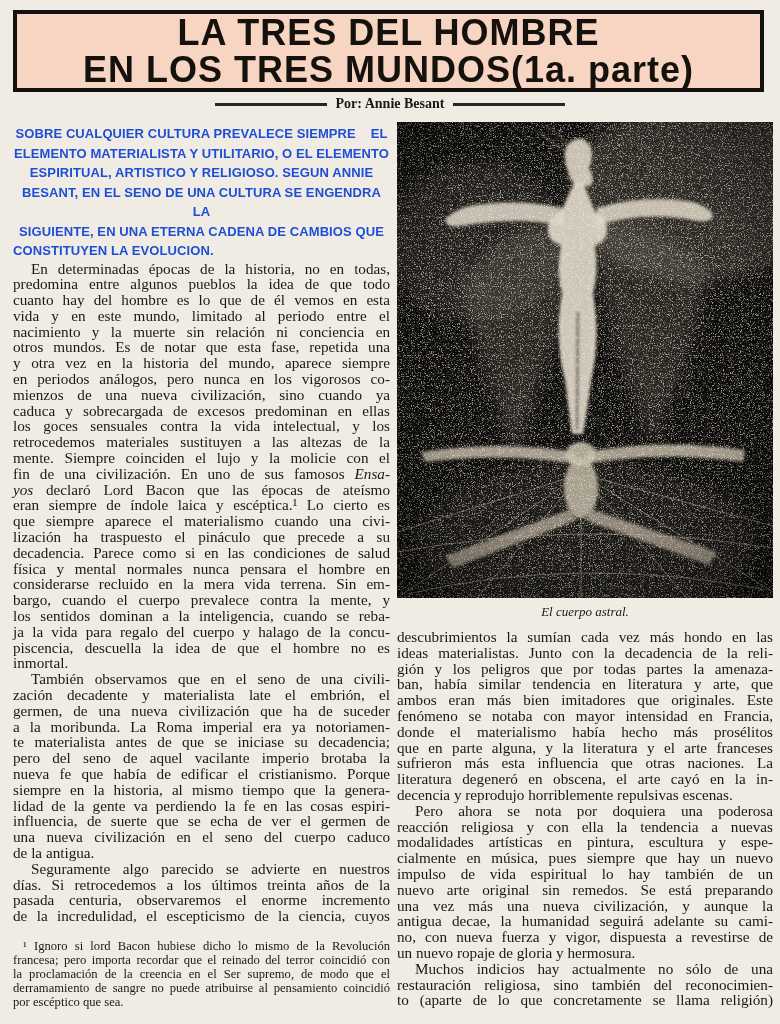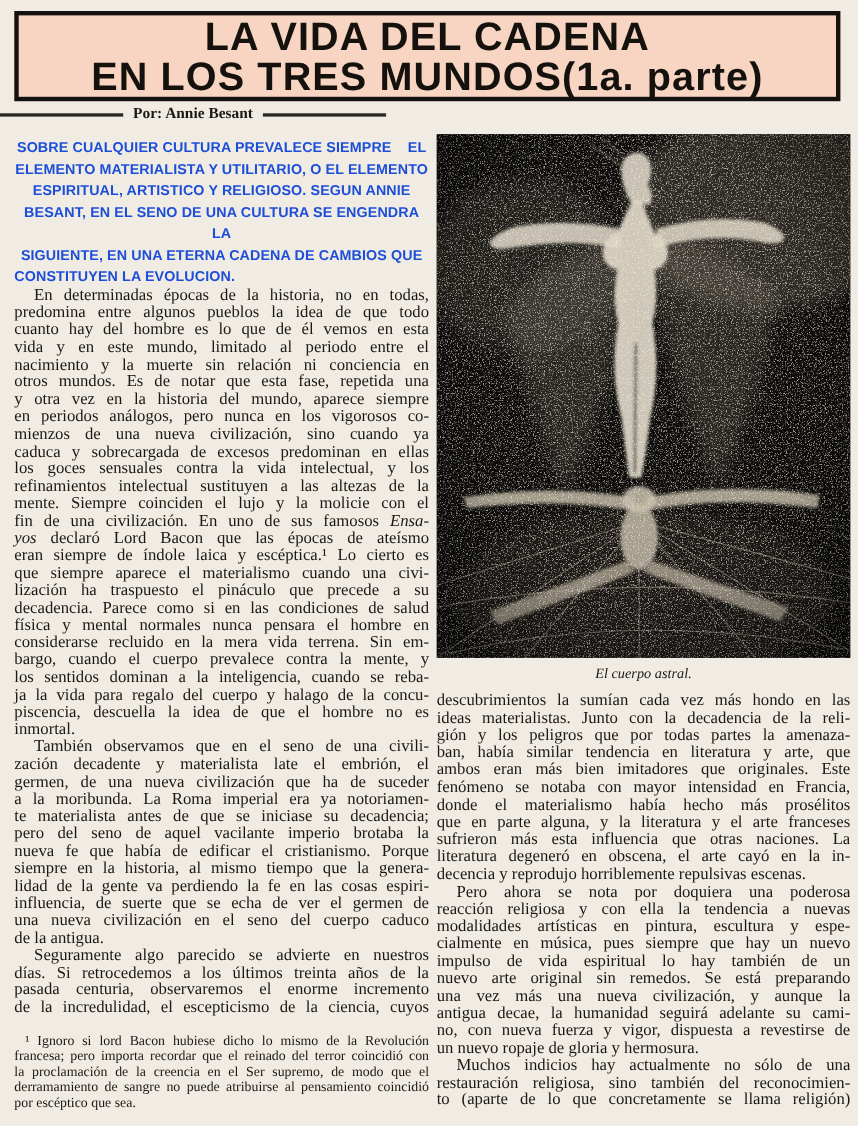--- a/index.html
+++ b/index.html
@@ -14,21 +14,21 @@
     box-sizing:border-box;border:4px solid #141210;background:#f7d5c2;
     display:flex;align-items:center;justify-content:center;
   }
   .title{
     font-family:"Liberation Sans",sans-serif;font-weight:bold;
     font-size:36px;line-height:37px;letter-spacing:1px;
     text-align:center;color:#15120e;
   }
   .byline-row{
     position:absolute;left:0;top:96px;width:780px;
-    display:flex;align-items:center;gap:9px;
+    display:flex;align-items:center;justify-content:center;gap:9px;
   }
   .rule{width:112px;height:3px;background:#2a2622}
   .byline-text{font-weight:bold;font-size:14px;color:#1b1713}
   .col{position:absolute}
   .col.left{left:13px;top:124px;width:377px}
   .col.right{left:397px;top:122px;width:376px}
   .intro{
     font-family:"Liberation Sans",sans-serif;font-weight:bold;
     font-size:13px;line-height:19.5px;letter-spacing:.1px;
     color:#1d4ed8;
@@ -41,21 +41,21 @@
   .footnote{margin-top:15px;font-size:12.6px;line-height:14px}
   .footnote .line:first-child{text-indent:10px}
   .figure{width:376px;height:476px;background:#0c0b09}
   .caption{font-style:italic;font-size:13px;text-align:center;margin:6px 0 9px}
 </style>
 </head>
 <body style="background: rgb(240, 236, 228);">
 
 <div class="header-box" style="background: rgb(247, 213, 194);">
   <div class="title">
-    <div>LA VIDA DEL CADENA</div>
+    <div>LA TRES DEL HOMBRE</div>
     <div>EN LOS TRES MUNDOS(1a. parte)</div>
   </div>
 </div>
 
 <div class="byline-row">
   <span class="rule"></span>
   <span class="byline-text">Por: Annie Besant</span>
   <span class="rule"></span>
 </div>
 
@@ -74,21 +74,21 @@
         <div class="line"><span>predomina entre algunos pueblos la idea de que todo</span></div>
         <div class="line"><span>cuanto hay del hombre es lo que de él vemos en esta</span></div>
         <div class="line"><span>vida y en este mundo, limitado al periodo entre el</span></div>
         <div class="line"><span>nacimiento y la muerte sin relación ni conciencia en</span></div>
         <div class="line"><span>otros mundos. Es de notar que esta fase, repetida una</span></div>
         <div class="line"><span>y otra vez en la historia del mundo, aparece siempre</span></div>
         <div class="line"><span>en periodos análogos, pero nunca en los vigorosos co-</span></div>
         <div class="line"><span>mienzos de una nueva civilización, sino cuando ya</span></div>
         <div class="line"><span>caduca y sobrecargada de excesos predominan en ellas</span></div>
         <div class="line"><span>los goces sensuales contra la vida intelectual, y los</span></div>
-        <div class="line"><span>refinamientos intelectual sustituyen a las altezas de la</span></div>
+        <div class="line"><span>retrocedemos materiales sustituyen a las altezas de la</span></div>
         <div class="line"><span>mente. Siempre coinciden el lujo y la molicie con el</span></div>
         <div class="line"><span>fin de una civilización. En uno de sus famosos </span><i>Ensa-</i></div>
         <div class="line"><i>yos</i><span> declaró Lord Bacon que las épocas de ateísmo</span></div>
         <div class="line"><span>eran siempre de índole laica y escéptica.¹ Lo cierto es</span></div>
         <div class="line"><span>que siempre aparece el materialismo cuando una civi-</span></div>
         <div class="line"><span>lización ha traspuesto el pináculo que precede a su</span></div>
         <div class="line"><span>decadencia. Parece como si en las condiciones de salud</span></div>
         <div class="line"><span>física y mental normales nunca pensara el hombre en</span></div>
         <div class="line"><span>considerarse recluido en la mera vida terrena. Sin em-</span></div>
         <div class="line"><span>bargo, cuando el cuerpo prevalece contra la mente, y</span></div>

